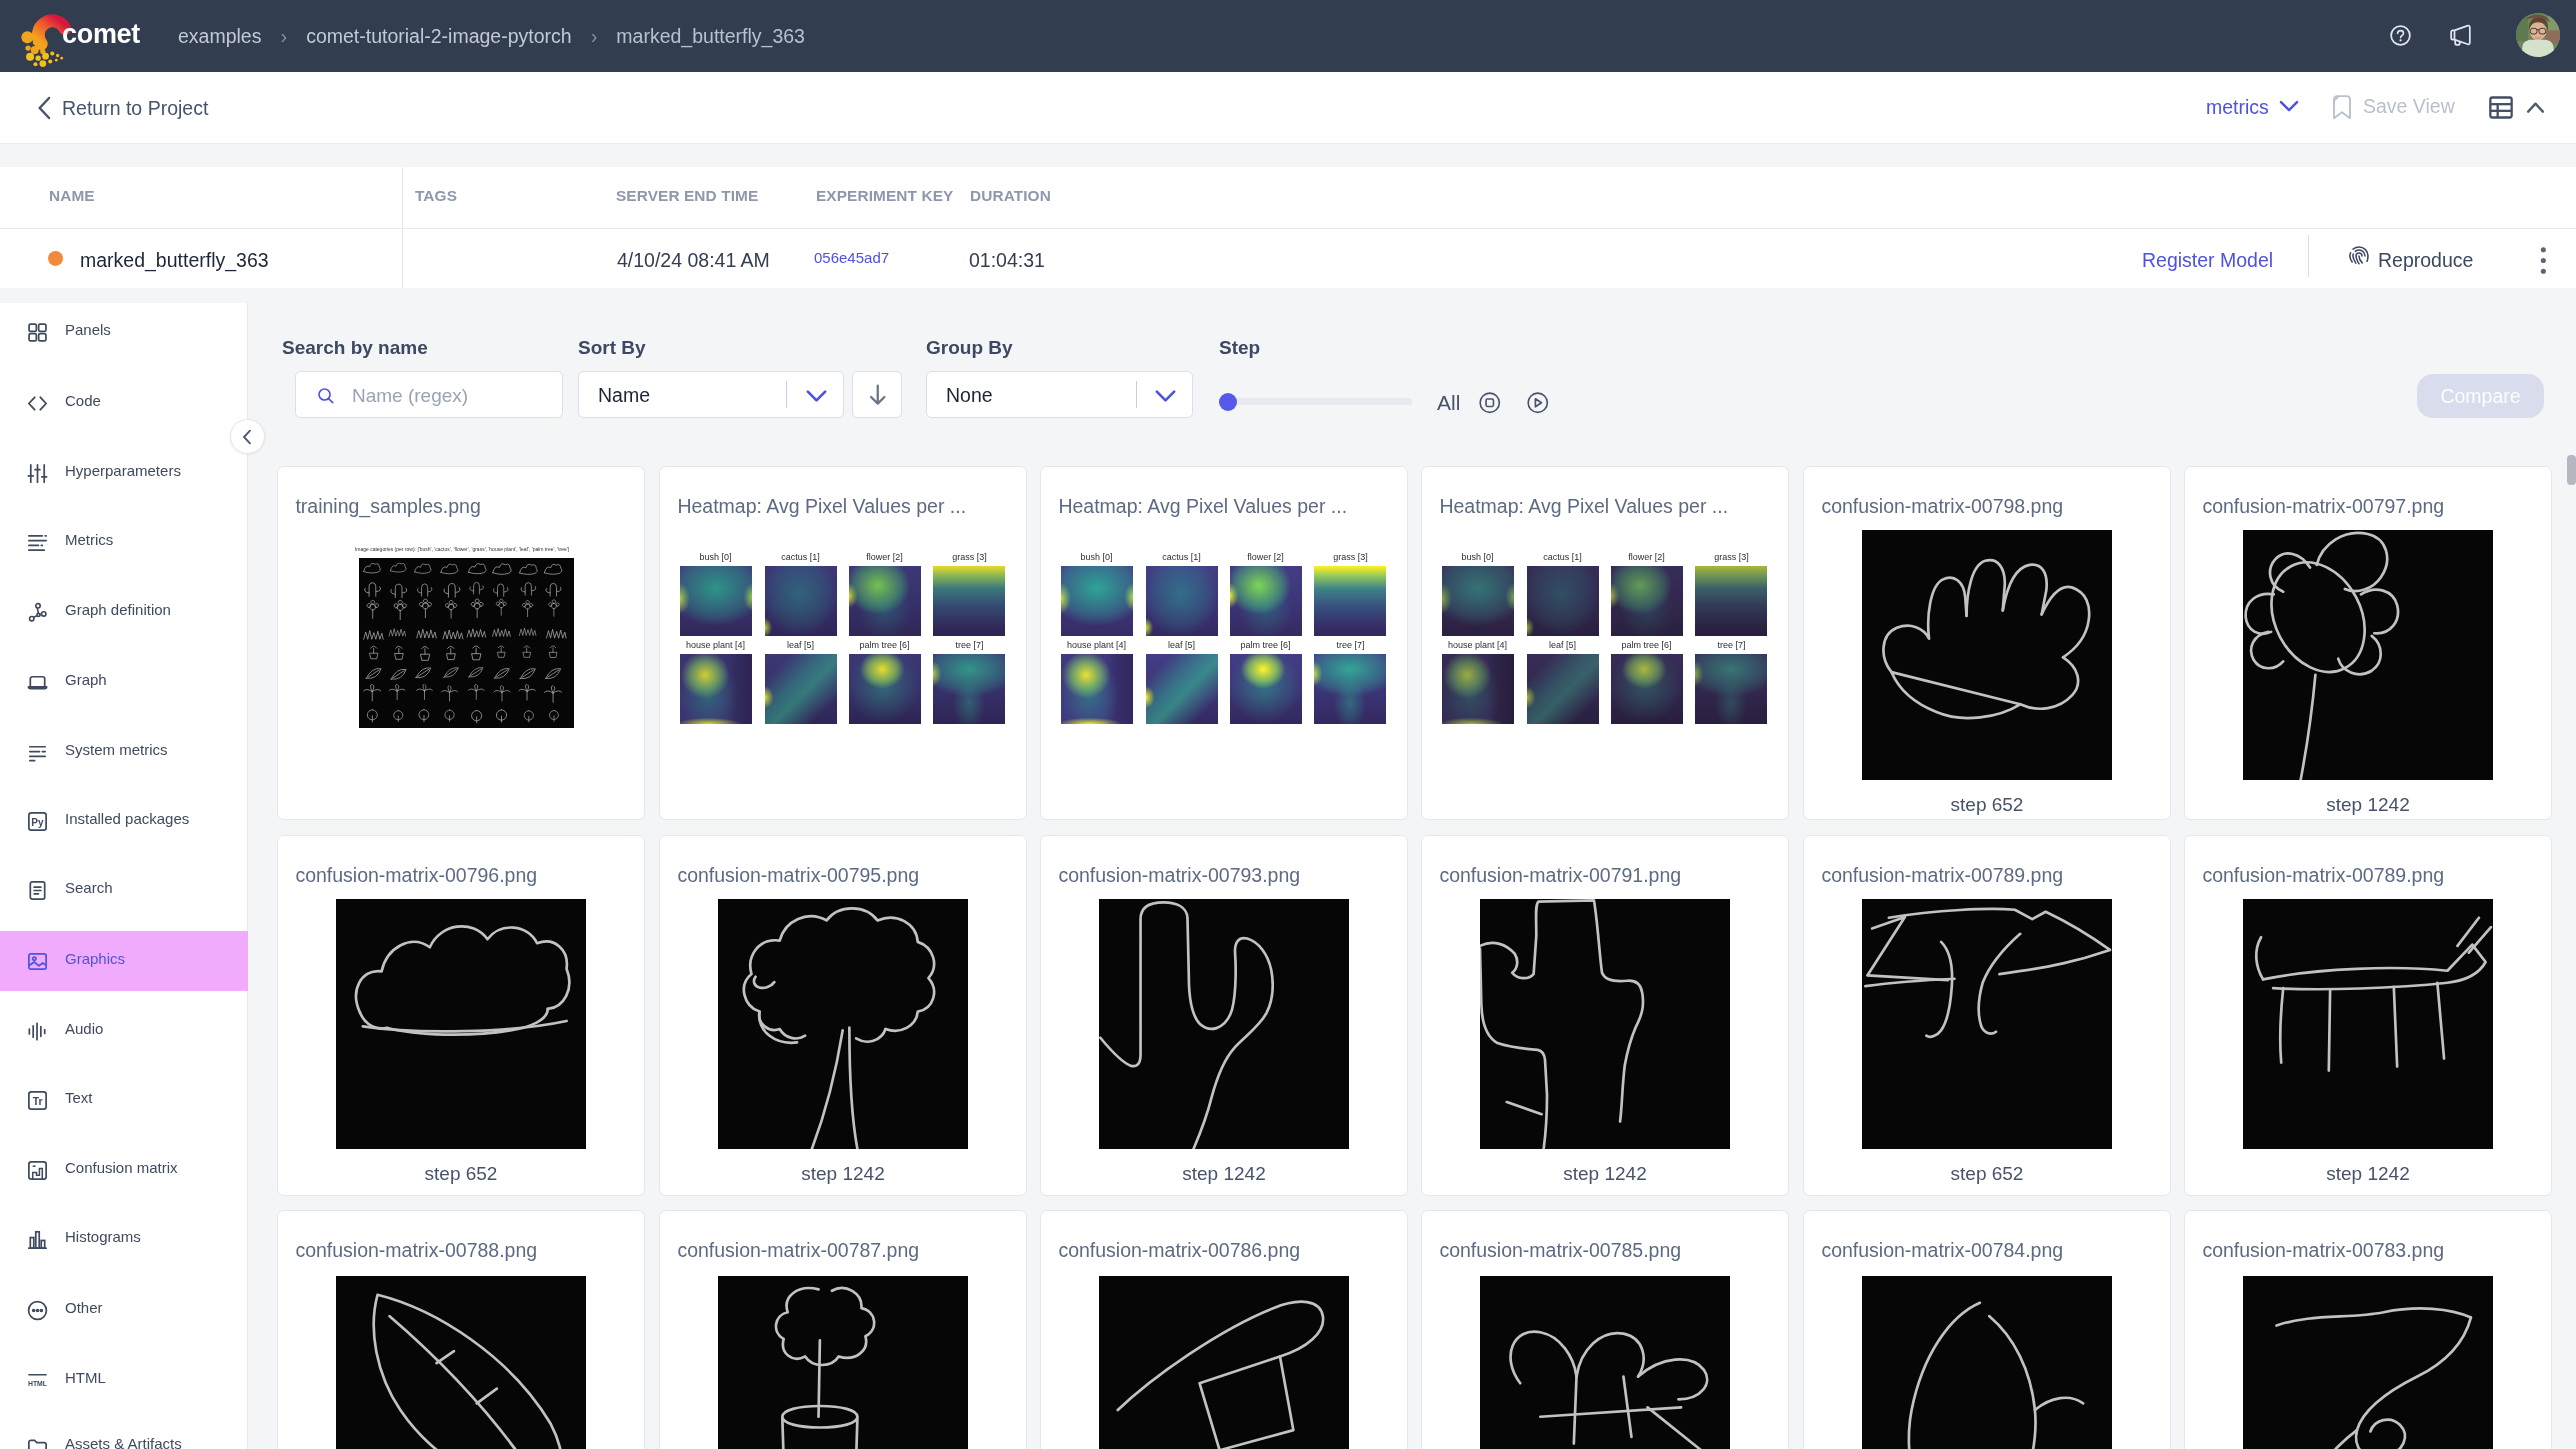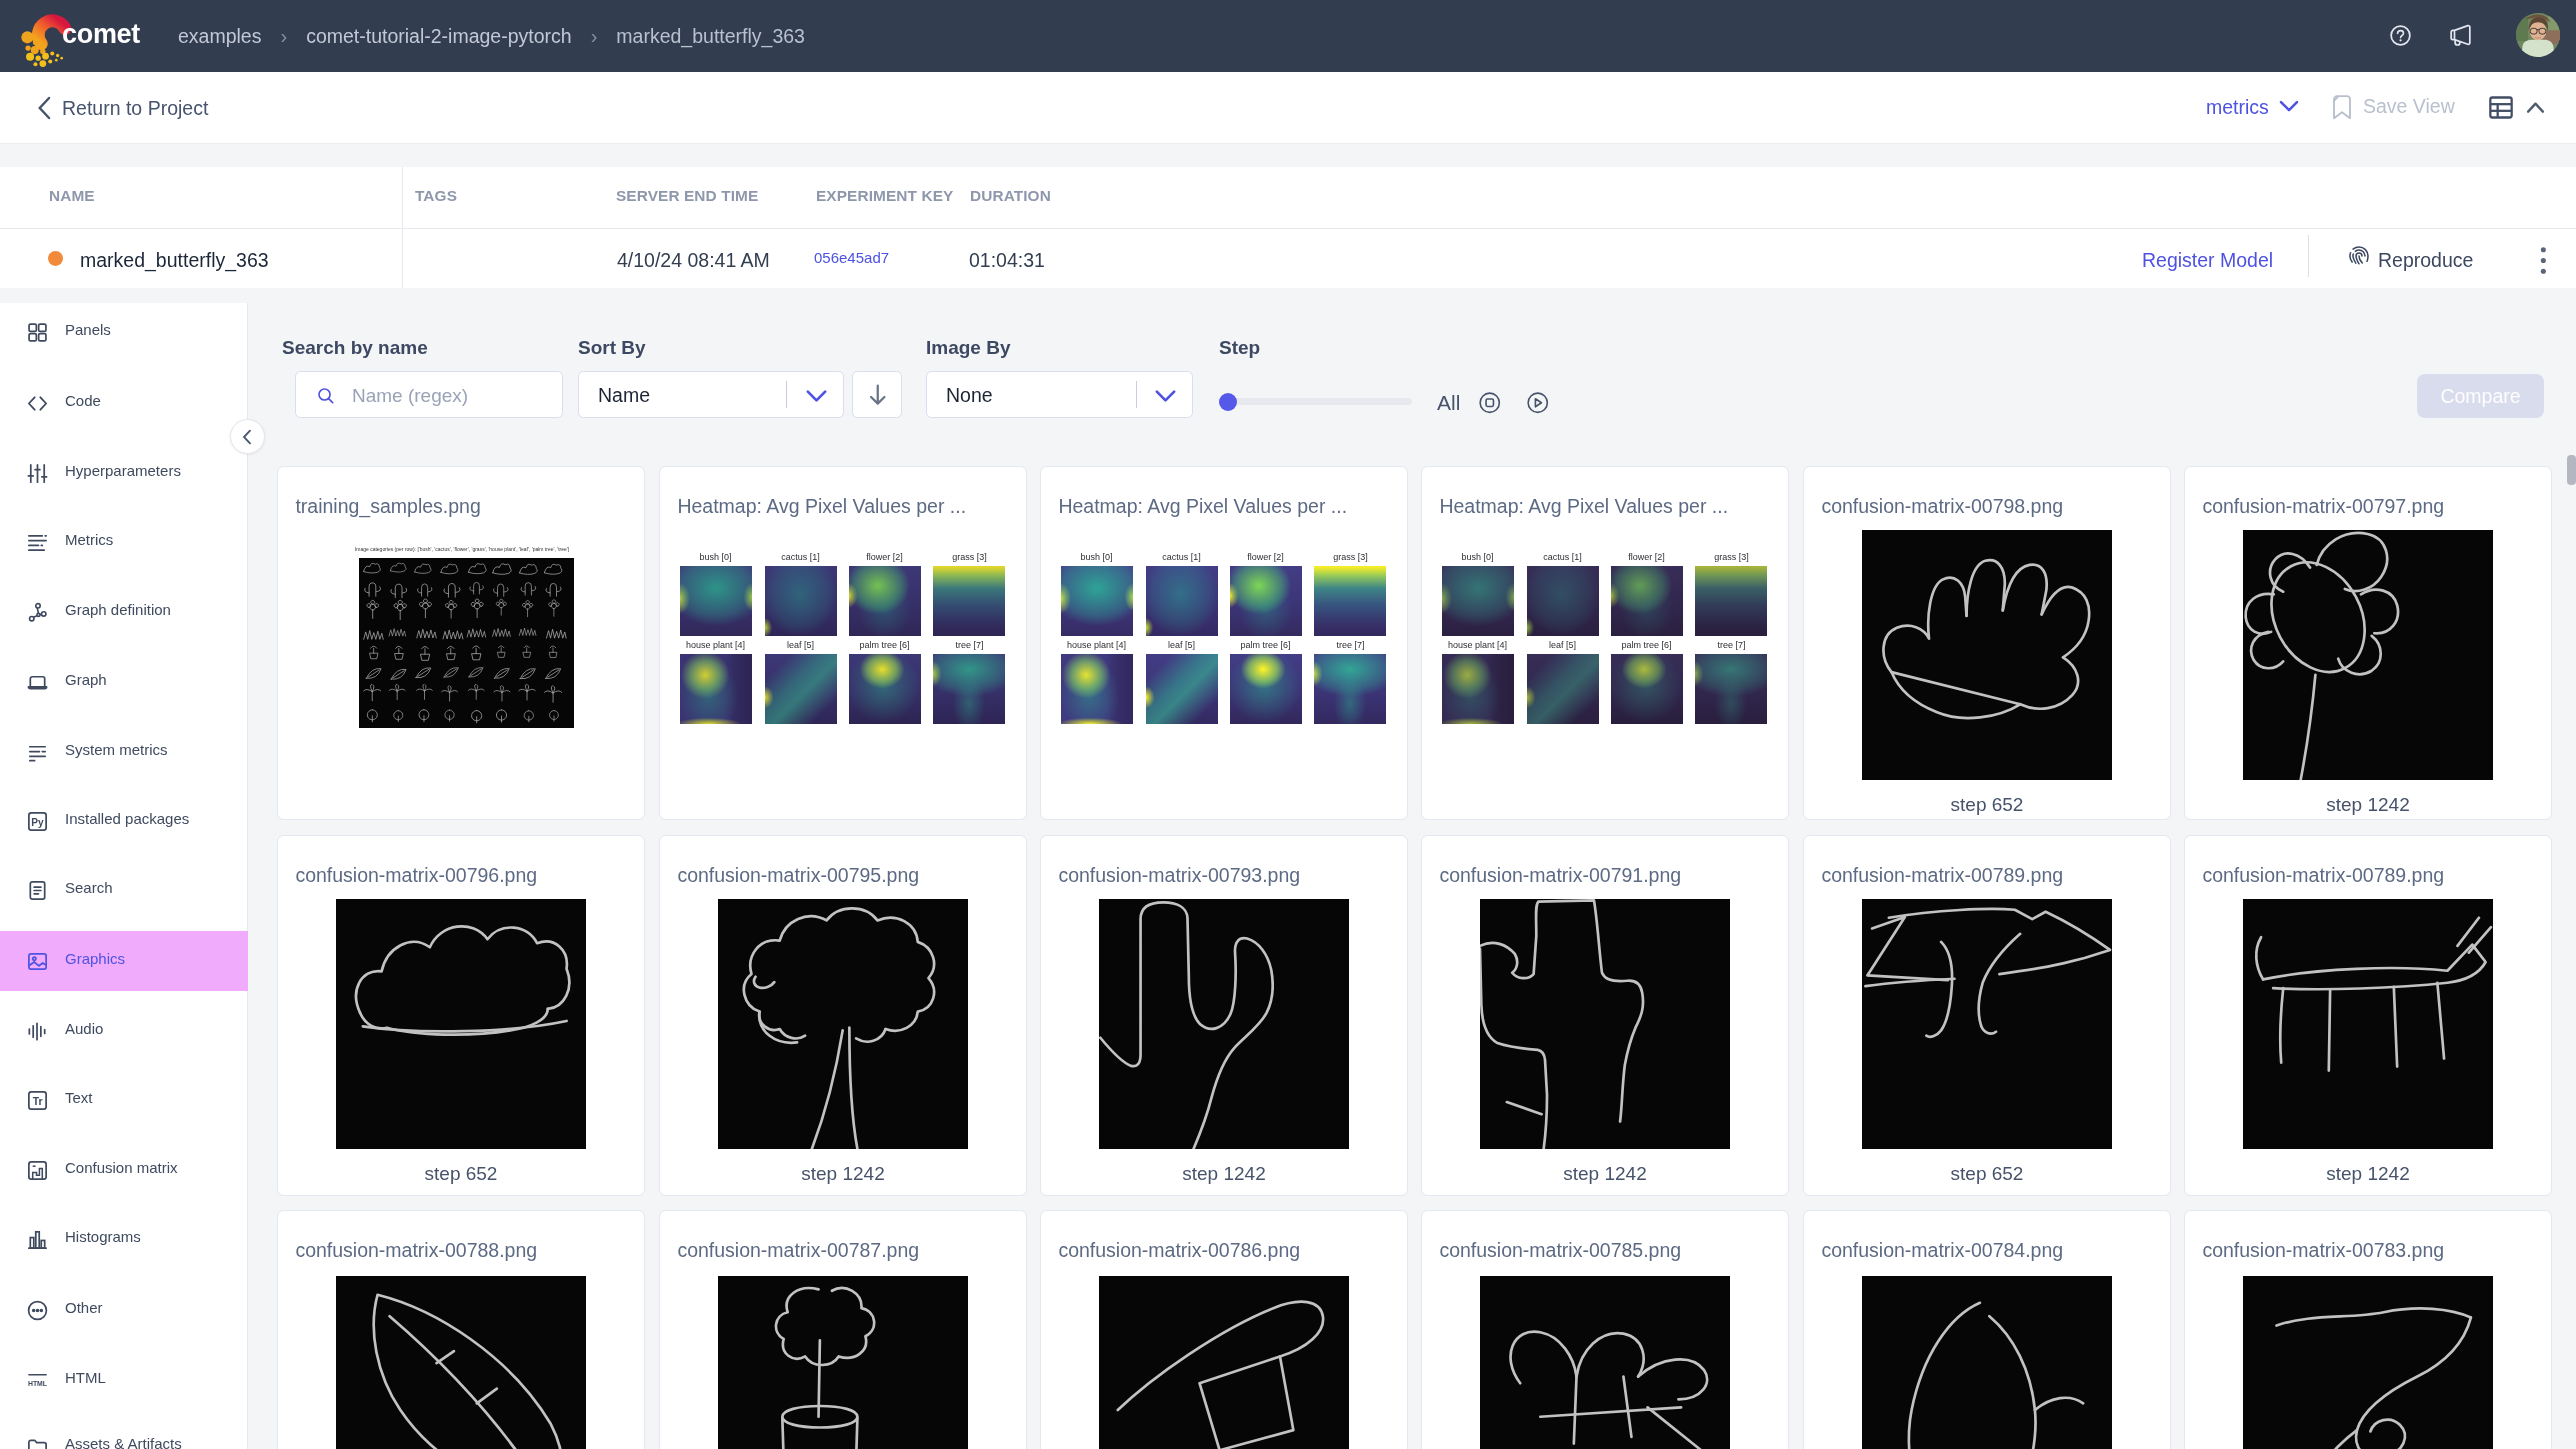--- a/index.html
+++ b/index.html
@@ -332,21 +332,21 @@
   </div>
 </div>
 
 <div class="abs" style="left:230px;top:419px;width:35px;height:35px;border-radius:50%;background:#fff;border:0.7px solid #e4e6ec;box-shadow:0 0.7px 2.7px rgba(0,0,0,0.08)"></div>
 <svg class="abs" style="left:242px;top:429px" width="10" height="16" viewBox="0 0 15 24">
     <path d="M 12 2.5 L 3 12 L 12 21.5" fill="none" stroke="#4a5670" stroke-width="2.8" stroke-linecap="round"></path>
   </svg>
 
 <div class="filtlbl" style="left:282px">Search by name</div>
 <div class="filtlbl" style="left:578px">Sort By</div>
-<div class="filtlbl" style="left:926px">Image By</div>
+<div class="filtlbl" style="left:926px">Group By</div>
 <div class="filtlbl" style="left:1219px">Step</div>
 <div class="inputbox" style="left:295px;width:268px">
   <svg class="abs" style="left:20px;top:14px" width="19.5" height="19.5" viewBox="0 0 24 24">
       <circle cx="10.5" cy="10.5" r="6.8" fill="none" stroke="#4d52e2" stroke-width="2"></circle>
       <path d="M15.5 15.5 L20.5 20.5" stroke="#4d52e2" stroke-width="2" stroke-linecap="round"></path>
     </svg>
   <div class="abs" style="left:56px;top:12.7px;font-size:19px;color:#9aa2b6">Name (regex)</div>
 </div>
 <div class="inputbox" style="left:578px;width:266px">
   <div class="abs" style="left:19px;top:12px;font-size:19.5px;color:#1d2433">Name</div>
@@ -371,21 +371,21 @@
 <div class="abs" style="left:1219px;top:393px;width:18px;height:18px;border-radius:50%;background:#5558e8"></div>
 <div class="abs" style="left:1437px;top:391px;font-size:21px;color:#46536b">All</div>
 <svg class="abs" style="left:1479px;top:392px" width="21.5" height="21.5" viewBox="0 0 32 32">
     <circle cx="16" cy="16" r="14.3" fill="none" stroke="#46536b" stroke-width="2.4"></circle>
     <rect x="10.5" y="10.5" width="11" height="11" rx="2" fill="none" stroke="#46536b" stroke-width="2.4"></rect>
   </svg>
 <svg class="abs" style="left:1527px;top:392px" width="21.5" height="21.5" viewBox="0 0 32 32">
     <circle cx="16" cy="16" r="14.3" fill="none" stroke="#46536b" stroke-width="2.4"></circle>
     <path d="M 12.5 10 L 21.5 16 L 12.5 22 Z" fill="none" stroke="#46536b" stroke-width="2.4" stroke-linejoin="round"></path>
   </svg>
-<div class="abs" style="left:2417px;top:374px;width:127px;height:44px;border-radius:8px;background:#d9dcec;color:#fdfdff;font-size:19.5px;display:flex;align-items:center;justify-content:center">Compare</div>
+<div class="abs" style="left:2417px;top:374px;width:127px;height:44px;border-radius:16px;background:#d9dcec;color:#fdfdff;font-size:19.5px;display:flex;align-items:center;justify-content:center">Compare</div>
 <div id="grid">
 <div class="card" style="left:277px;top:466px;width:368px;height:354px">
       <div class="ctitle">training_samples.png</div>
       <div style="position:absolute;left:70px;top:79px;width:228px;text-align:center;font-size:5px;color:#333">Image categories (per row): ['bush', 'cactus', 'flower', 'grass', 'house plant', 'leaf', 'palm tree', 'tree']</div>
       <div style="position:absolute;left:81px;top:91px;width:215px;height:170px;background:#060606">
         <svg width="215" height="170" viewBox="0 0 320 253" style="position:absolute;filter:blur(0.3px)">
           <g fill="none" stroke="#a6a6a6" stroke-width="1.2" stroke-linecap="round">
             <path transform="translate(5 2) scale(0.91)" d="M2 20 q3 -12 10 -8 q2 -8 9 -4 q6 -3 7 5 q4 5 -3 8 q-10 3 -23 -1"></path>
             <path transform="translate(45 2) scale(0.85)" d="M2 20 q3 -12 10 -8 q2 -8 9 -4 q6 -3 7 5 q4 5 -3 8 q-10 3 -23 -1"></path>
             <path transform="translate(81 3) scale(0.89)" d="M2 20 q3 -12 10 -8 q2 -8 9 -4 q6 -3 7 5 q4 5 -3 8 q-10 3 -23 -1"></path>

